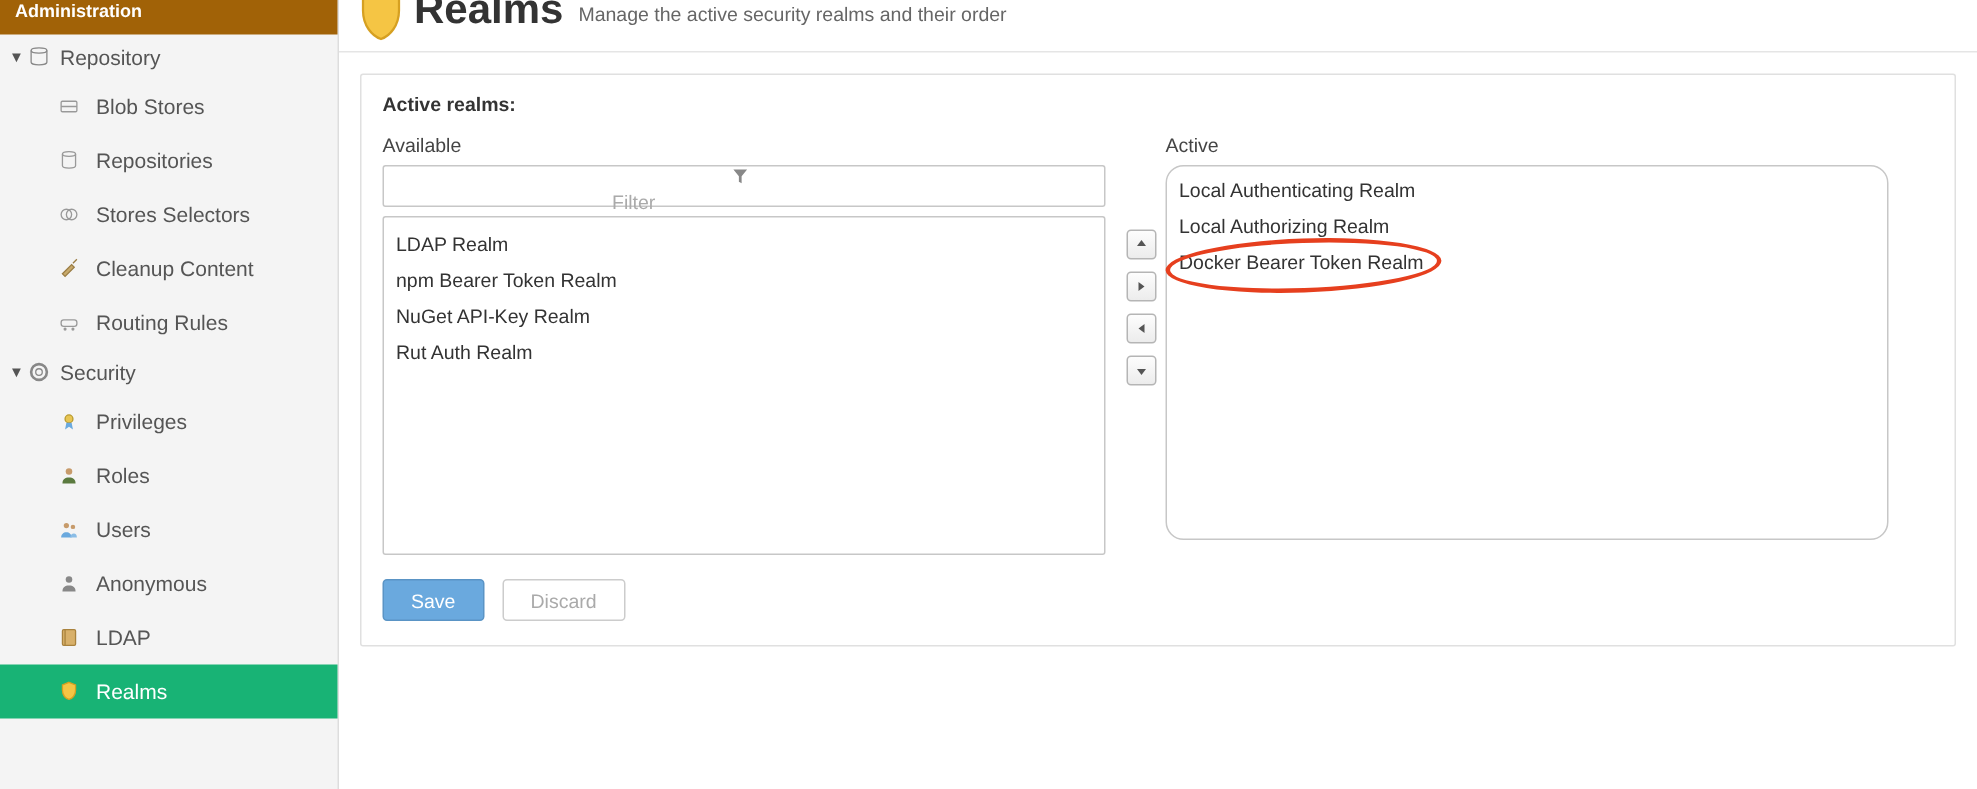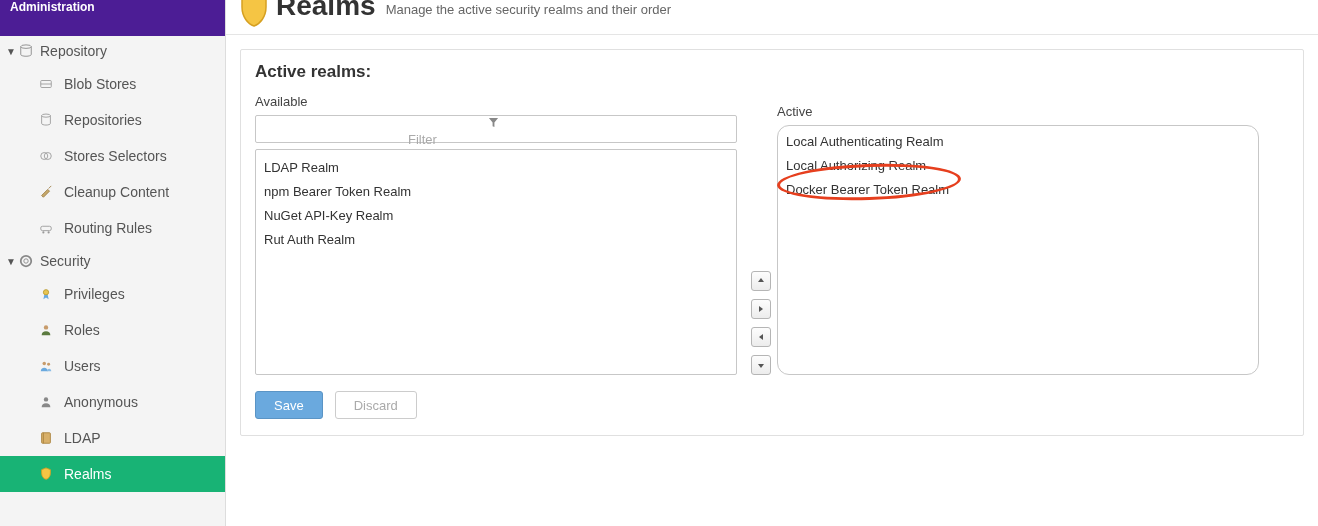--- a/index.html
+++ b/index.html
@@ -1,38 +1,38 @@
 <!DOCTYPE html>
 <html><head>
 <meta charset="utf-8">
 <style>
   html, body { margin:0; padding:0; font-family: "Helvetica Neue", Arial, sans-serif; font-size:13px; color:#333; background:#fff; }
   .app { display:flex; width:1318px; height:526px; overflow:hidden; }
   
   .sidebar { width:225px; background:#f4f4f4; border-right:1px solid #ddd; flex:0 0 225px; }
-  .admin-header { background:#4c1d95; color:#fff; height:20px; line-height:14px; padding:0 10px 16px 10px; font-size:12px; font-weight:bold; overflow:hidden; }
+  .admin-header { background:#a16207; color:#fff; height:20px; line-height:14px; padding:0 10px 3px 10px; font-size:12px; font-weight:bold; overflow:hidden; }
   .nav-group-header { display:flex; align-items:center; height:30px; padding:0 6px; color:#555; cursor:pointer; }
   .nav-group-header .caret { width:10px; text-align:center; font-size:10px; color:#555; }
   .nav-group-header .grp-icon { width:16px; height:16px; display:flex; align-items:center; justify-content:center; margin:0 6px 0 2px; }
   .nav-group-header .grp-label { font-size:14px; color:#555; }
   .nav-item { display:flex; align-items:center; height:36px; padding-left:38px; cursor:pointer; }
   .nav-item.active { background:#18b375; }
   .nav-item .item-icon { width:16px; height:16px; display:flex; align-items:center; justify-content:center; margin-right:10px; }
   .nav-item .item-label { font-size:14px; color:#555; }
   .nav-item.active .item-label { color:#fff; }
   
   .main { flex:1 1 auto; display:flex; flex-direction:column; }
   .page-header { display:flex; align-items:flex-start; padding:0 14px 6px 14px; border-bottom:1px solid #e5e5e5; }
   .shield-big { width:28px; height:34px; margin-right:8px; margin-top:-6px; }
   .page-title { font-size:28px; font-weight:700; color:#333; margin:0; line-height:1; margin-top:-8px; }
   .page-subtitle { font-size:13px; color:#666; margin-left:10px; position:relative; top:2px; }
   .content-outer { padding:14px; }
   .content-card { border:1px solid #e0e0e0; border-radius:2px; padding:12px 14px 16px 14px; background:#fff; }
-  .section-title { font-size:17px; font-weight:700; margin:0 0 12px 0; color:#333; }
-  .transfer { display:flex; align-items:flex-end; position:relative; }
+  .section-title { font-size:13px; font-weight:700; margin:0 0 12px 0; color:#333; }
+  .transfer { display:flex; align-items:flex-start; position:relative; }
   .col { display:flex; flex-direction:column; }
   .col-available { width:482px; }
   .col-active   { width:482px; }
   .col-title { font-size:13px; color:#444; margin-bottom:6px; }
   .filter-box { display:flex; align-items:center; border:1px solid #c7c7c7; height:26px; border-radius:2px; padding:0 8px; color:#888;flex-direction:column; }
   .filter-box input { border:none; outline:none; flex:1; font-size:13px; color:#333; background:transparent; }
   .filter-box input::placeholder { color:#aaa; }
   .list-box { border:1px solid #c7c7c7; height:212px; border-radius:2px; margin-top:6px; padding:6px 8px; font-size:13px; color:#333; overflow:auto; }
   .list-active-box { border:1px solid #c7c7c7; height:240px; border-radius:12px; padding:4px 8px; font-size:13px; color:#333; overflow:auto; }
   .list-box div, .list-active-box div { line-height:24px; cursor:pointer; }

